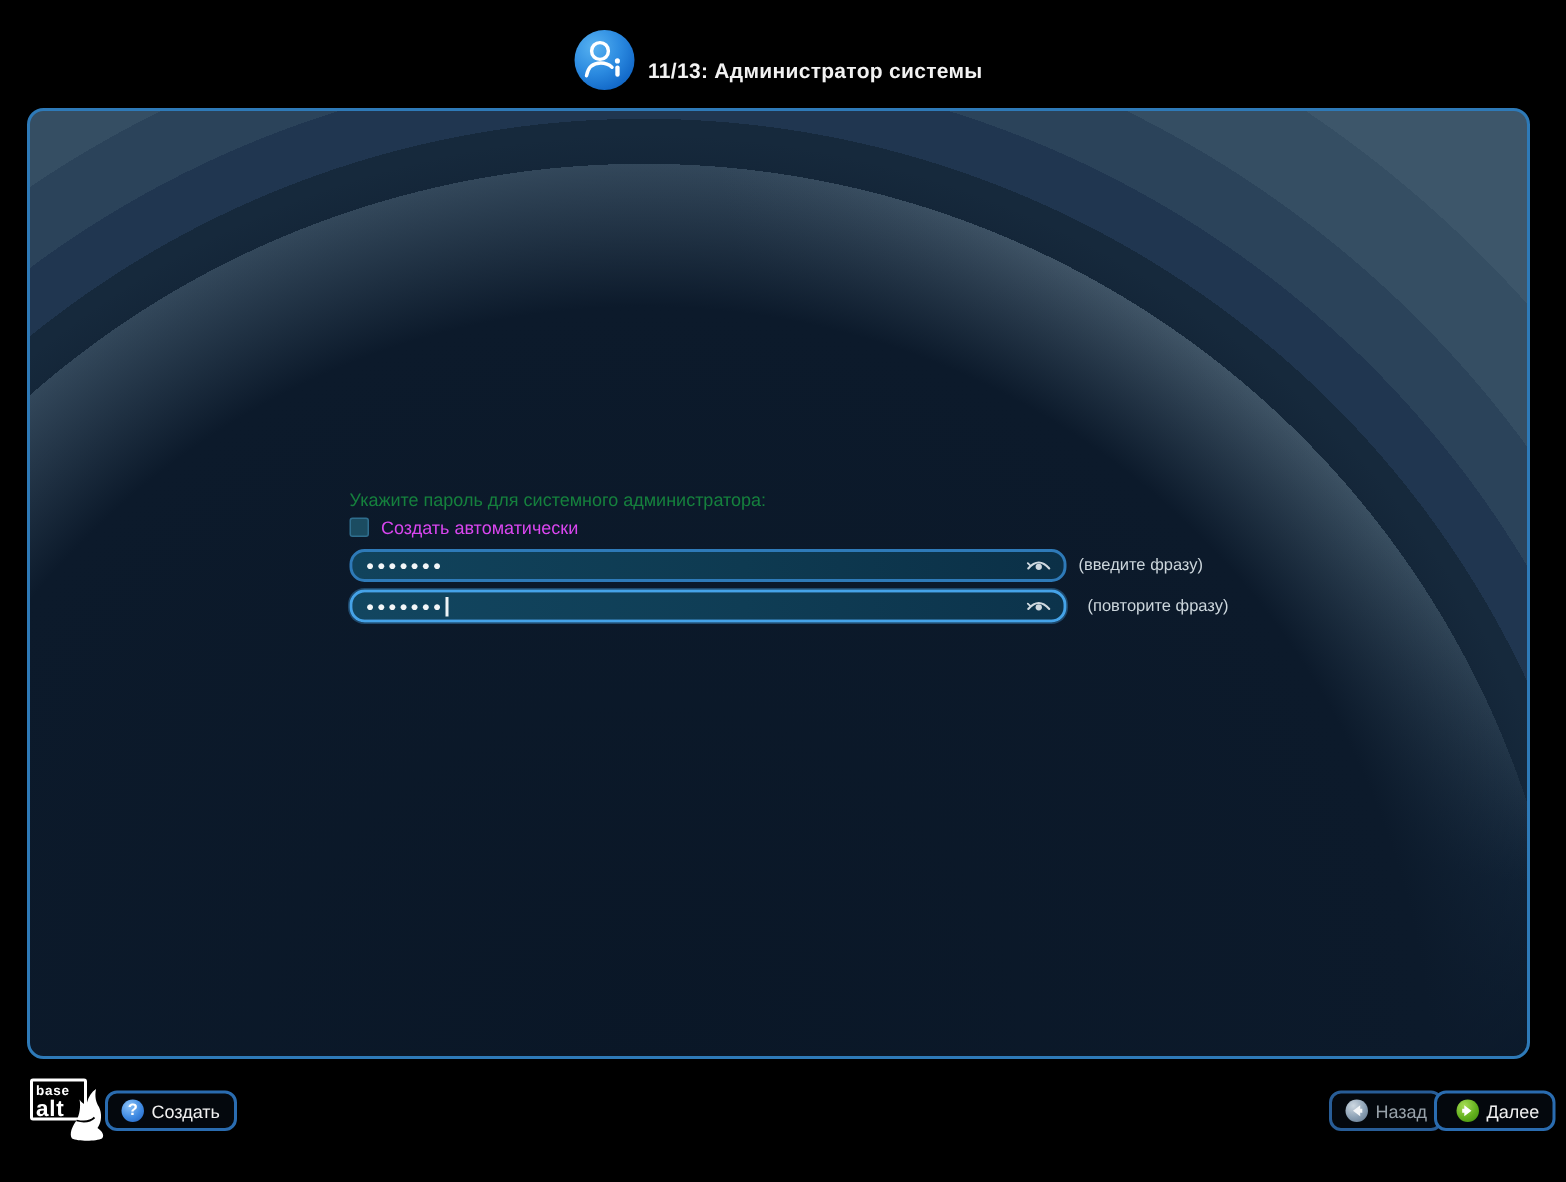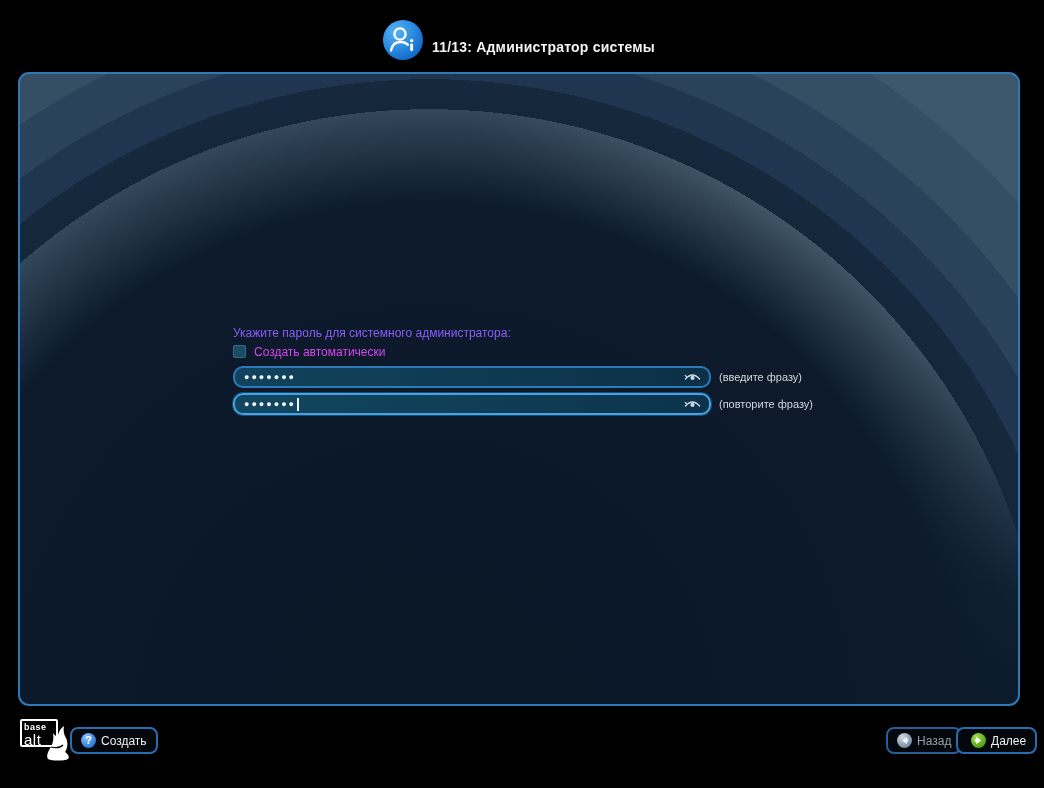--- a/index.html
+++ b/index.html
@@ -23,47 +23,47 @@
       
       radial-gradient(circle at 41% 104%, rgba(10,23,39,0) 0 620px,
         #16293c 620px 650px, #203650 650px 686px, #2b435a 686px 730px,
         #354e63 730px 790px, #3d566a 790px 880px, rgba(61,86,106,0) 880px),
       
       radial-gradient(ellipse 900px 760px at 112% -6%, rgba(118,138,152,.38) 0 42%, rgba(118,138,152,0) 74%),
       
       linear-gradient(155deg, #3c5265 0%, #3a5064 38%, #2c4458 64%, #13263a 88%, #0b1a2c 100%); }
 
   
-  .prompt { position:absolute; left:233px; top:326px; font-size:12px; color:#8b5cf6; }
+  .prompt { position:absolute; left:233px; top:326px; font-size:12px; color:#15803d; }
   .checkbox { position:absolute; left:233px; top:345px; width:13px; height:13px;
     background:#1b4c61; border:1px solid #2f6e8e; border-radius:2px; }
   .checkbox-label { position:absolute; left:254px; top:345px; font-size:12px; color:#d946ef; }
 
   .pw-field { position:absolute; left:233px; width:478px; height:22px;
     border:2px solid #2e7ab8; border-radius:10px;
     background:linear-gradient(to right, #11435c 0%, #0e3a51 55%, #0b3047 100%);
     display:flex; align-items:center; padding:0 26px 0 9px; }
   .pw-field.first { top:366px; }
   .pw-field.focused { top:393px; border-color:#45a3e8;
     box-shadow:0 0 0 1px rgba(69,163,232,.35);
     background:linear-gradient(to right, #124660 0%, #0f3d55 55%, #0c334b 100%); }
   .dots { font-size:9px; letter-spacing:2px; color:#f3f6f8; line-height:1; padding-top:1px; }
   .caret { display:inline-block; width:2px; height:13px; background:#eef3f6; margin-left:1px;
     vertical-align:middle; }
   .eye { position:absolute; right:8px; top:50%; transform:translateY(-50%); width:17px; height:13px;
     cursor:pointer; }
   .hint { position:absolute; left:719px; font-size:11px; color:#ccd6dc; }
-  .hint.h1 { top:371px;text-align:center; } .hint.h2 { top:398px; }
+  .hint.h1 { top:371px;text-align:center; } .hint.h2 { top:398px;margin-left:6px; }
 
   
   .logo { position:absolute; left:12px; top:717px; width:60px; height:46px; }
   .logo-box { position:absolute; left:8px; top:2px; width:38px; height:28px;
     border:2px solid #fff; border-radius:2px; padding:1px 2px; background:transparent; }
   .logo-base { display:block; color:#fff; font-size:9px; font-weight:bold; letter-spacing:.5px; line-height:10px; }
-  .logo-alt { display:block; color:#fff; font-size:15px; font-weight:normal; letter-spacing:.5px; line-height:15px; }
+  .logo-alt { display:block; color:#fff; font-size:15px; font-weight:bold; letter-spacing:.5px; line-height:15px; }
   .logo-animal { position:absolute; left:30px; top:6px; }
 
   .btn { position:absolute; top:727px; height:27px; display:inline-flex; align-items:center;
     gap:5px; padding:0 9px; background:#04080d; border:2px solid #2a6cb0; border-radius:8px;
     color:#f0f0f0; font-size:12px; cursor:pointer; }
   .btn .orb { width:15px; height:15px; border-radius:50%; display:flex; align-items:center;
     justify-content:center; flex:0 0 auto; }
   .btn-help { left:70px; }
   .orb-help { background:radial-gradient(circle at 35% 28%, #8cc2f7 0%, #3f8ae2 55%, #1d5fc0 100%);
     color:#fff; font-size:11px; font-weight:bold; line-height:15px; }

